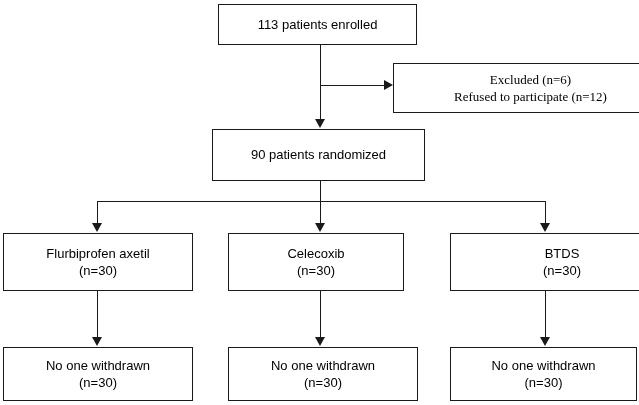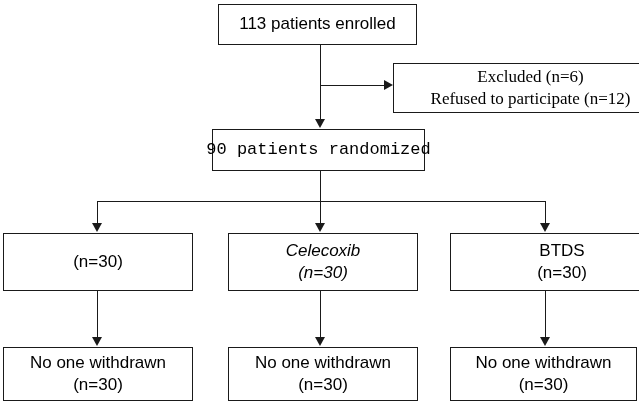--- a/index.html
+++ b/index.html
@@ -20,21 +20,21 @@
     position: absolute;
     box-sizing: border-box;
     background: #ffffff;
     border: 1.6px solid #1a1a1a;
     display: flex;
     flex-direction: column;
     align-items: center;
     justify-content: center;
     text-align: center;
     color: #000000;
-    font-size: 17px;
+    font-size: 13px;
     line-height: 1.32;
     z-index: 2;
   }
   .node .line {
     display: block;
     white-space: nowrap;
   }
   
   .conn-v {
     position: absolute;
@@ -80,42 +80,43 @@
   <div class="arrow-down" style="left:315px; top:119px;"></div>
 
   <div class="conn-h" style="left:320px; top:85px; width:65px;"></div>
   <div class="arrow-right" style="left:384px; top:80px;"></div>
 
   <div class="node" style="left:393px; top:63px; width:275px; height:50px;font-family:Liberation Serif, serif;">
     <span class="line">Excluded (n=6)</span>
     <span class="line">Refused to participate (n=12)</span>
   </div>
 
-  <div class="node" style="left:212px; top:129px; width:213px; height:42px;font-family:Liberation Mono, monospace;">
+  <div class="node" style="left:212px; top:129px; width:213px; height:52px;">
     <span class="line">90 patients randomized</span>
   </div>
 
   <div class="conn-v" style="left:320px; top:171px; height:31px;"></div>
 
   <div class="conn-h" style="left:97px; top:201px; width:449px;"></div>
 
   <div class="conn-v" style="left:97px; top:201px; height:23px;"></div>
   <div class="arrow-down" style="left:92px; top:223px;"></div>
 
   <div class="conn-v" style="left:320px; top:201px; height:23px;"></div>
   <div class="arrow-down" style="left:315px; top:223px;"></div>
 
   <div class="conn-v" style="left:545px; top:201px; height:23px;"></div>
   <div class="arrow-down" style="left:540px; top:223px;"></div>
 
   <div class="node" style="left:3px; top:233px; width:190px; height:58px;">
+    <span class="line">Flurbiprofen axetil</span>
     <span class="line">(n=30)</span>
   </div>
 
-  <div class="node" style="left:228px; top:233px; width:190px; height:58px;font-style:italic;">
+  <div class="node" style="left:228px; top:233px; width:176px; height:58px;">
     <span class="line">Celecoxib</span>
     <span class="line">(n=30)</span>
   </div>
 
   <div class="node" style="left:450px; top:233px; width:224px; height:58px;">
     <span class="line">BTDS</span>
     <span class="line">(n=30)</span>
   </div>
 
   <div class="conn-v" style="left:97px; top:291px; height:47px;"></div>

